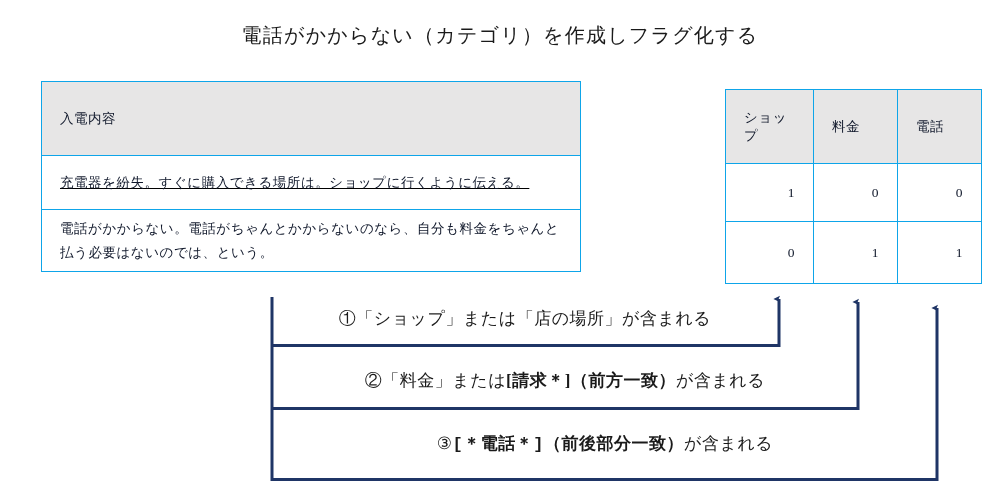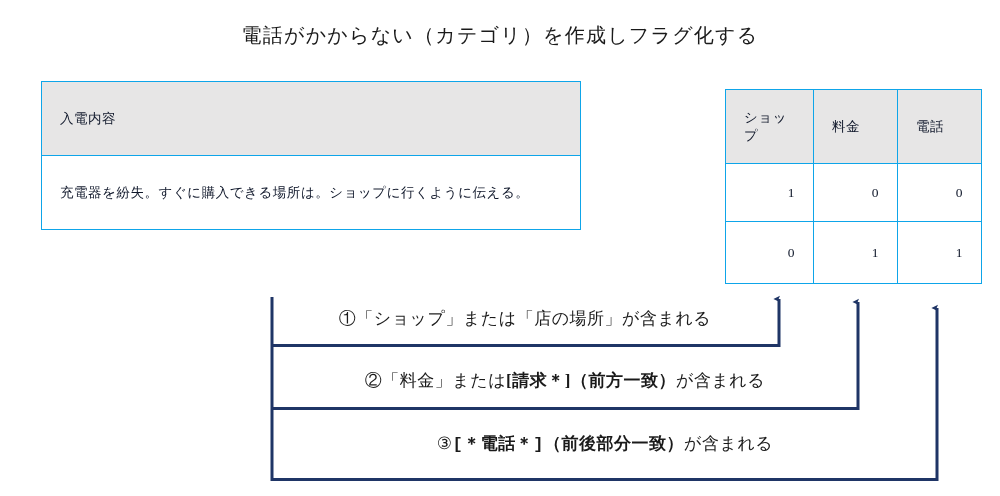--- a/index.html
+++ b/index.html
@@ -55,21 +55,21 @@
     text-align: left;
   }
 
   
   #left-table {
     left: 41px;
     top: 81px;
     width: 540px;
   }
   #left-table .hdr { height: 73px; }
-  #left-table .r1 { height: 74px; }
+  #left-table .r1 { height: 54px; text-decoration: underline; }
   #left-table .r2 { height: 62px; }
   #left-table td.body-cell {
     text-align: left;
     line-height: 1.75;
   }
 
   
   #right-table {
     left: 725px;
     top: 81px;
@@ -119,20 +119,23 @@
   <div class="page-title">電話がかからない（カテゴリ）を作成しフラグ化する</div>
 
   <table class="tbl" id="left-table">
     <tbody>
       <tr>
         <th class="hdr">入電内容</th>
       </tr>
       <tr class="r1">
         <td class="body-cell">充電器を紛失。すぐに購入できる場所は。ショップに行くように伝える。</td>
       </tr>
+      <tr class="r2">
+        <td class="body-cell">電話がかからない。電話がちゃんとかからないのなら、自分も料金をちゃんと払う必要はないのでは、という。</td>
+      </tr>
     </tbody>
   </table>
 
   <table class="tbl" id="right-table">
     <colgroup>
       <col class="c1">
         <col class="c2">
         <col class="c3">
     </colgroup>
     <tbody>

